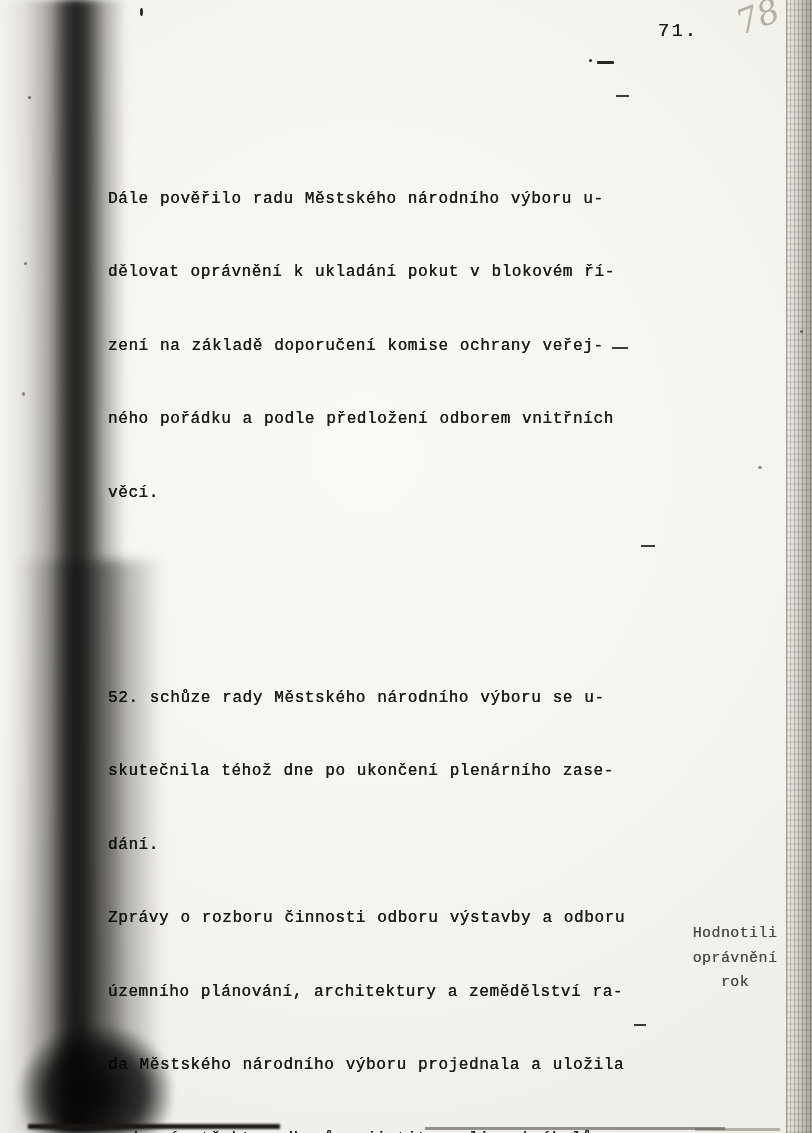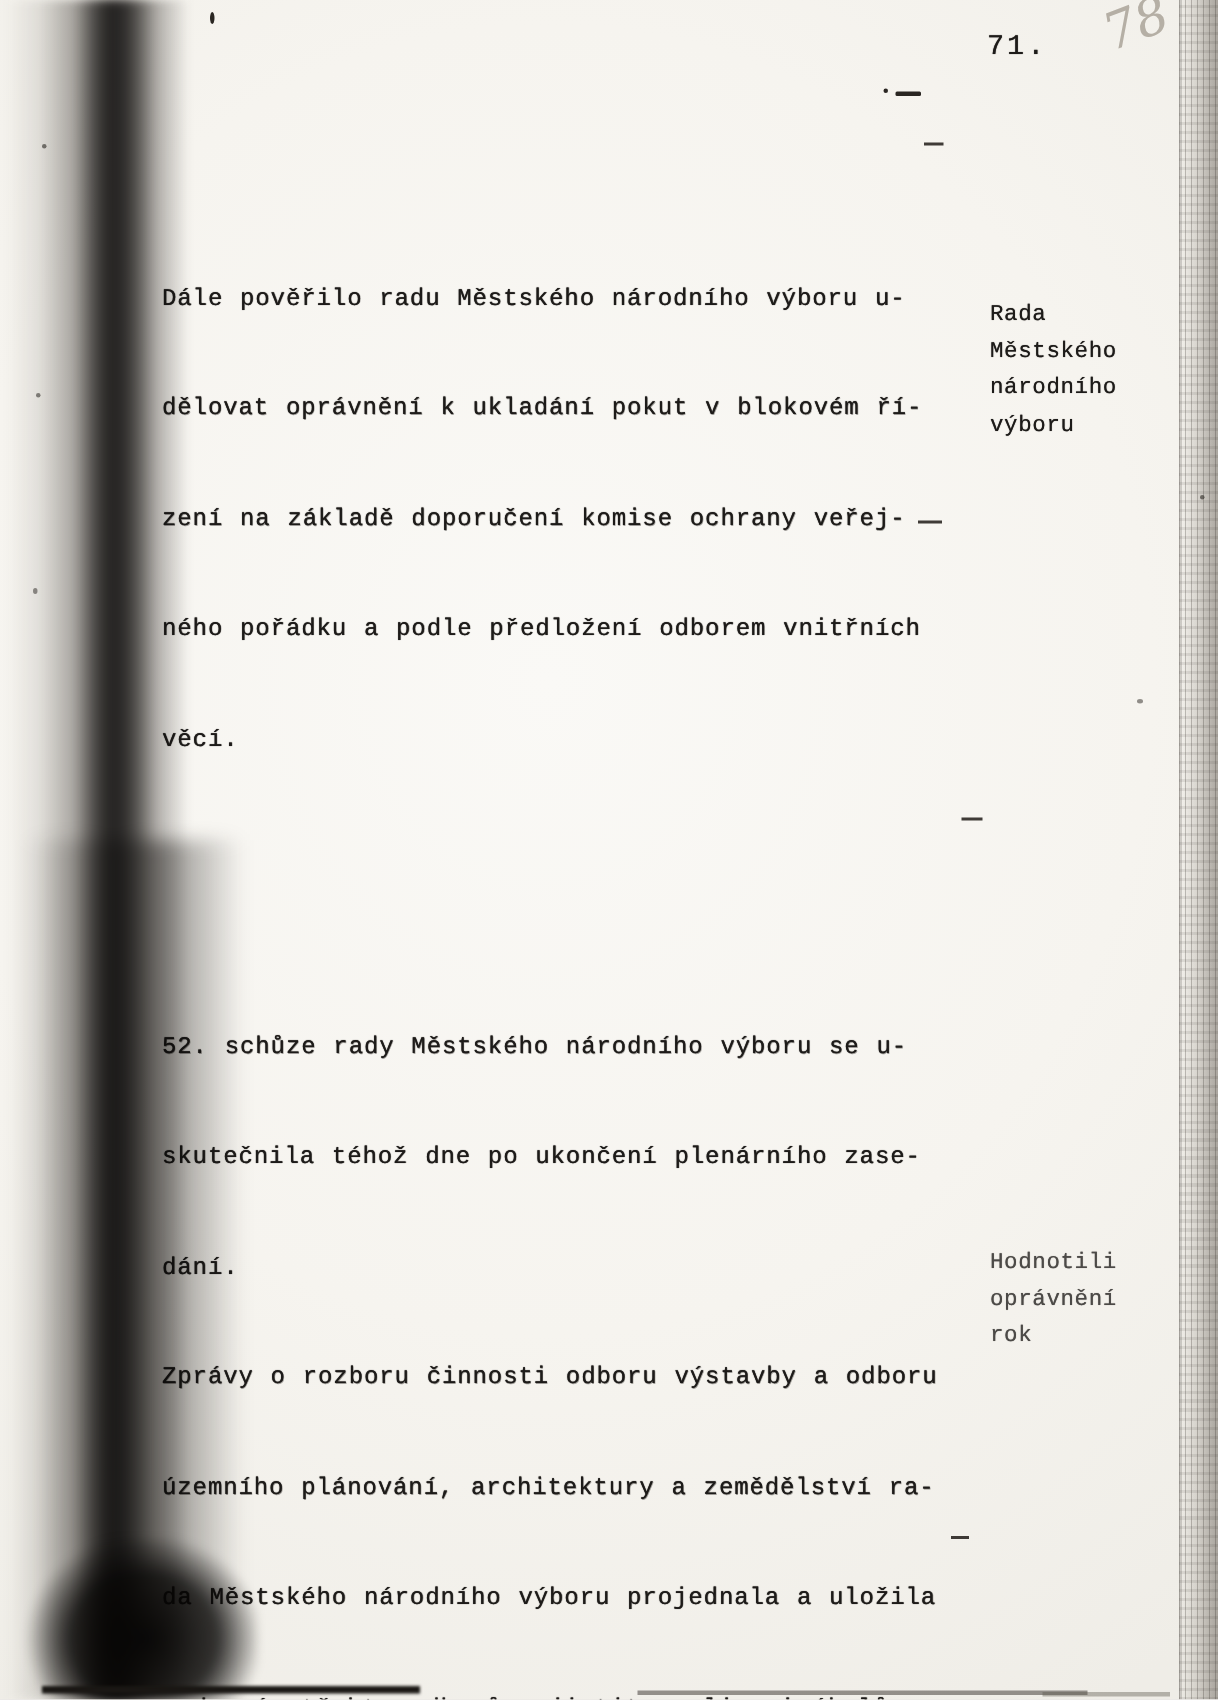--- a/index.html
+++ b/index.html
@@ -20,21 +20,21 @@
   .para{margin:0 0 0 0;}
   .para.gap-sm{margin-top:9px;}
   .line{height:24.5px;}
   
   .margin-note{
     position:absolute;left:660px;width:150px;
     font-size:15px;line-height:20.8px;letter-spacing:0.4px;
     text-shadow:0 0 0.5px rgba(25,22,19,.9);
   }
   #margin-note-1{top:200px;}
-  #margin-note-2{top:832px;opacity:.78;}
+  #margin-note-2{top:924px;opacity:.78;text-align:center;}
   
   #typed-page-number{
     position:absolute;left:658px;top:20px;font-size:19px;letter-spacing:2px;
     text-shadow:0 0 0.6px rgba(25,22,19,.9);
   }
   #handwritten-page-number{
     position:absolute;left:736px;top:-4px;
     font-family:"DejaVu Serif",serif;font-style:italic;font-size:34px;
     color:#b5afa5;transform:rotate(-21deg);font-weight:400;
   }
@@ -126,26 +126,20 @@
       
       
       
       
       
     </div>
 
     
   </div>
 
-  <div id="margin-note-1" class="margin-note">
-    <div class="line">Rada</div>
-    <div class="line">Městského</div>
-    <div class="line">národního</div>
-    <div class="line">výboru</div>
-  </div>
 
   <div id="margin-note-2" class="margin-note">
     <div class="line">Hodnotili</div>
     <div class="line">oprávnění</div>
     <div class="line">rok</div>
   </div>
 
   <div id="gutter-band" class="artifact"></div>
   <div id="gutter-core" class="artifact"></div>
   <div id="gutter-low" class="artifact"></div>

